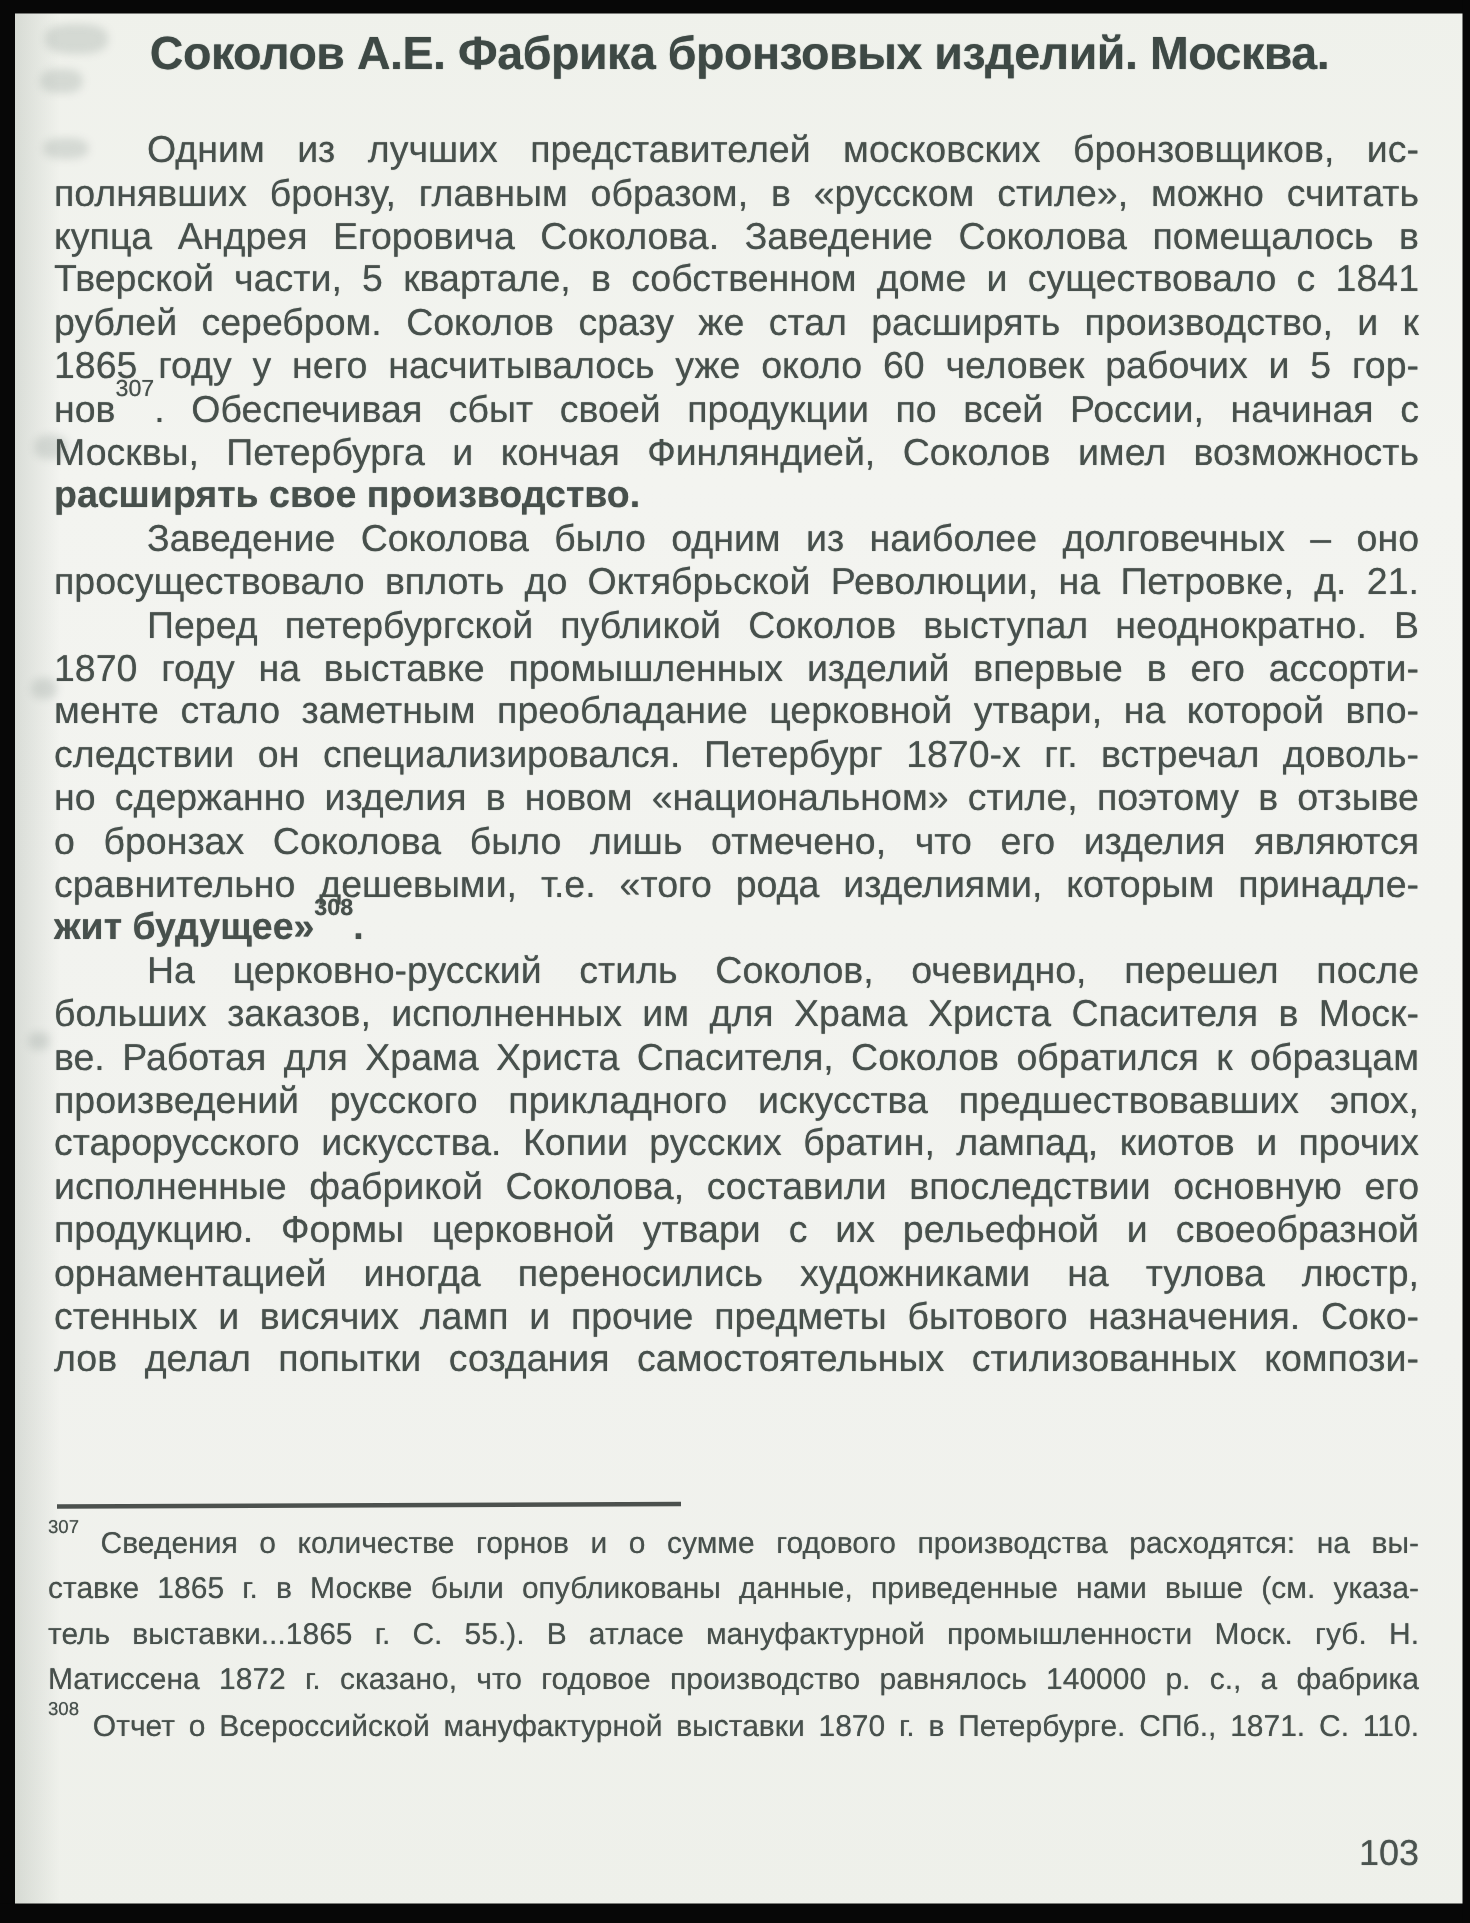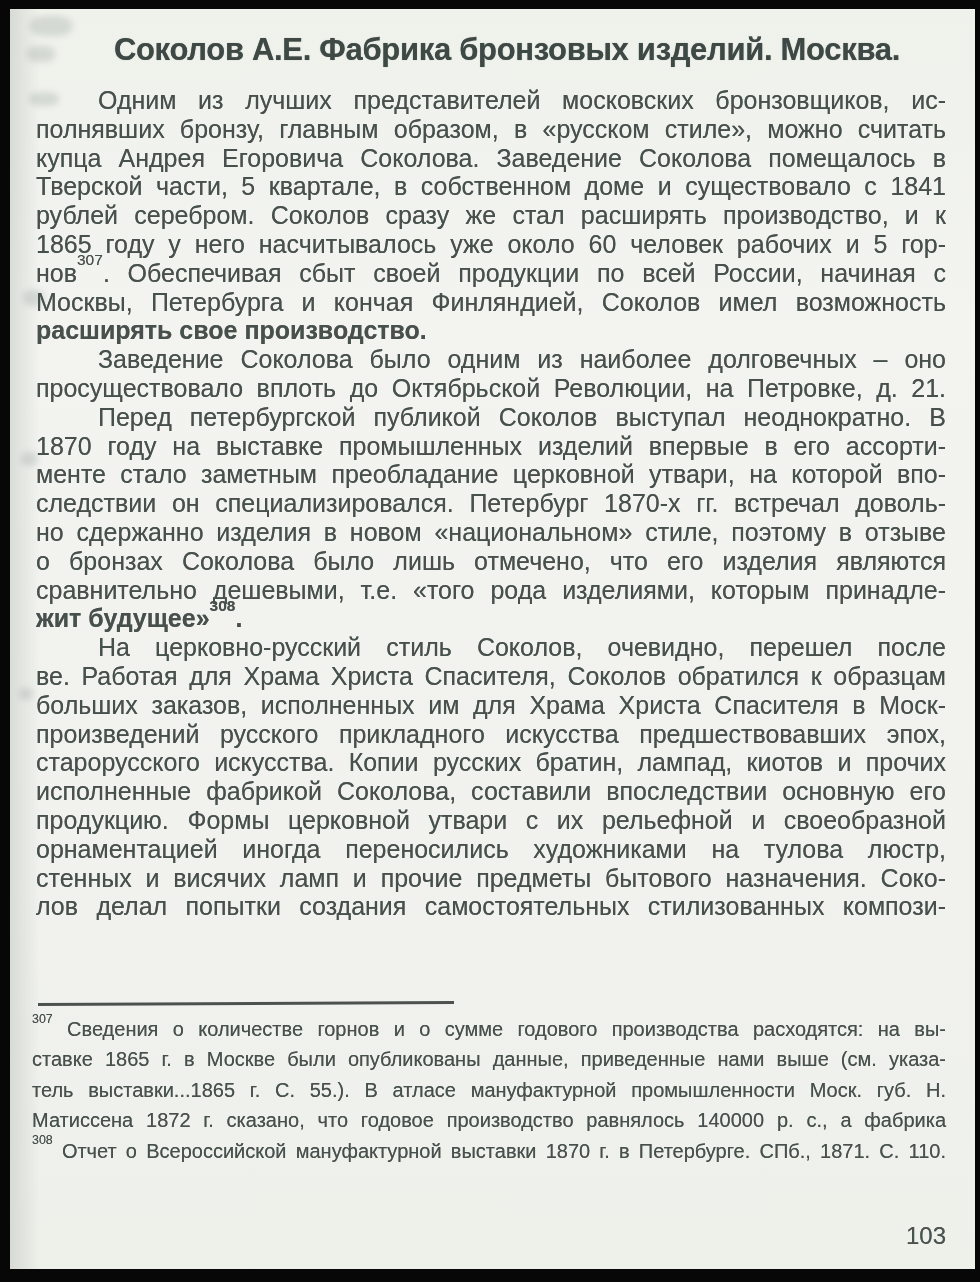--- a/index.html
+++ b/index.html
@@ -29,21 +29,21 @@
   .ghost {
     position: absolute;
     background: rgba(130,142,136,0.55);
     border-radius: 40%;
     filter: blur(3px);
     opacity: 0.45;
   }
   .page-title {
     position: absolute;
     left: 36px; top: 16px; width: 910px;
-    margin: 16px;
+    margin: 2px;
     font-size: 31px;
     font-weight: bold;
     text-align: center;
     letter-spacing: -0.3px;
     color: #3e4945;
     text-shadow: 0 0 0.7px rgba(62,73,69,0.75);
   }
   .body-text {
     position: absolute;
     left: 36px; top: 86px; width: 910px;
@@ -113,22 +113,22 @@
       <div class="line">просуществовало вплоть до Октябрьской Революции, на Петровке, д. 21.</div>
       <div class="line indent">Перед петербургской публикой Соколов выступал неоднократно. В</div>
       <div class="line">1870 году на выставке промышленных изделий впервые в его ассорти-</div>
       <div class="line">менте стало заметным преобладание церковной утвари, на которой впо-</div>
       <div class="line">следствии он специализировался. Петербург 1870-х гг. встречал доволь-</div>
       <div class="line">но сдержанно изделия в новом «национальном» стиле, поэтому в отзыве</div>
       <div class="line">о бронзах Соколова было лишь отмечено, что его изделия являются</div>
       <div class="line">сравнительно дешевыми, т.е. «того рода изделиями, которым принадле-</div>
       <div class="line no-just">жит будущее»<sup class="fn-ref">308</sup>.</div>
       <div class="line indent">На церковно-русский стиль Соколов, очевидно, перешел после</div>
+      <div class="line">больших заказов, исполненных им для Храма Христа Спасителя в Моск-</div>
       <div class="line">ве. Работая для Храма Христа Спасителя, Соколов обратился к образцам</div>
-      <div class="line">больших заказов, исполненных им для Храма Христа Спасителя в Моск-</div>
       <div class="line">произведений русского прикладного искусства предшествовавших эпох,</div>
       <div class="line">старорусского искусства. Копии русских братин, лампад, киотов и прочих</div>
       <div class="line">исполненные фабрикой Соколова, составили впоследствии основную его</div>
       <div class="line">продукцию. Формы церковной утвари с их рельефной и своеобразной</div>
       <div class="line">орнаментацией иногда переносились художниками на тулова люстр,</div>
       <div class="line">стенных и висячих ламп и прочие предметы бытового назначения. Соко-</div>
       <div class="line">лов делал попытки создания самостоятельных стилизованных компози-</div>
     </div>
 
   <div class="footnote-divider"></div>

